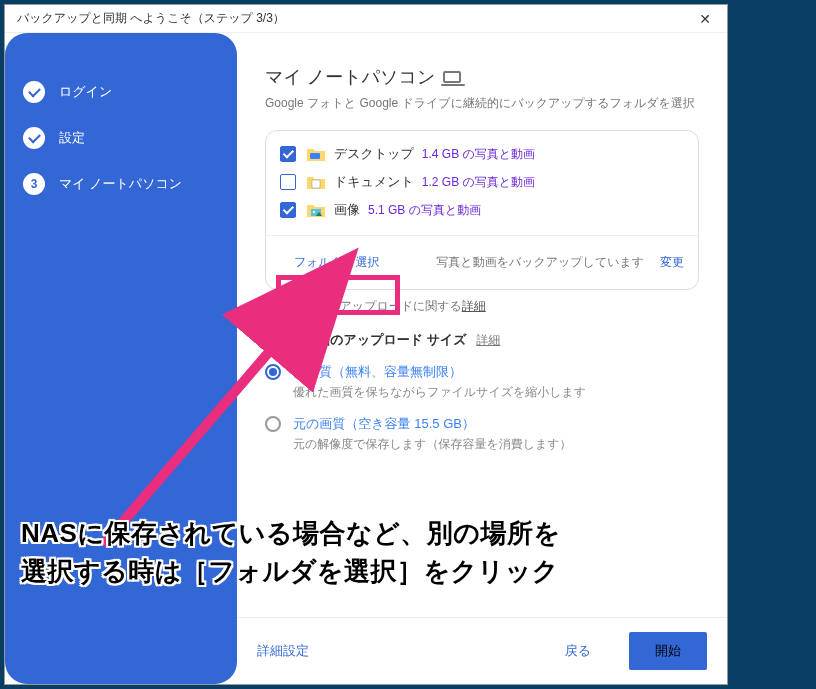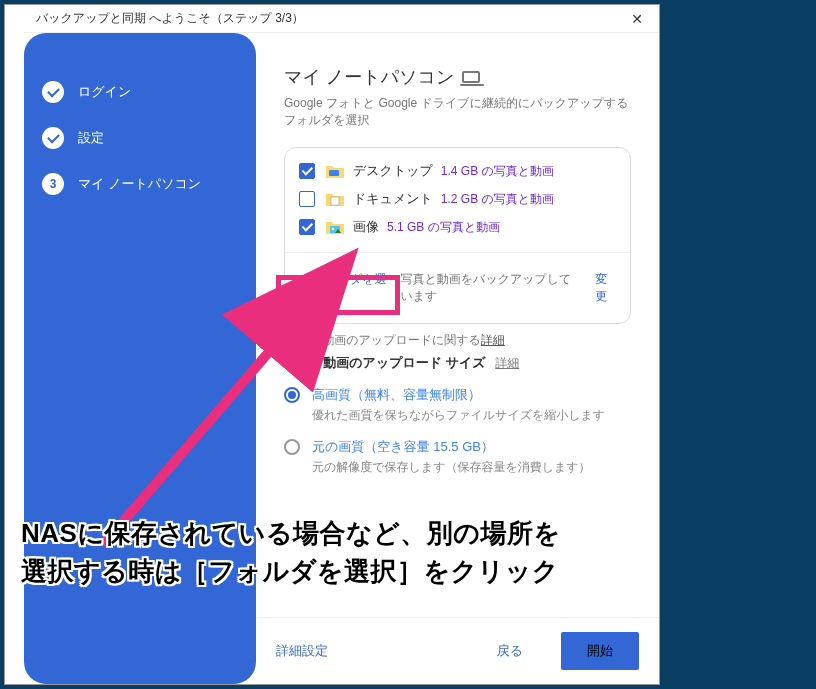--- a/index.html
+++ b/index.html
@@ -1,17 +1,17 @@
 <!DOCTYPE html>
 <html><head>
 <meta charset="utf-8">
 <style>
 * { box-sizing: border-box; margin: 0; padding: 0; }
 body { font-family: "Meiryo", "Hiragino Sans", sans-serif; background: #0a3d62; padding: 4px; }
-.window { width: 656px; height: 681px; background: #fff; border: 1px solid #999; position: relative; overflow: hidden; padding-left: 19px; }
+.window { width: 724px; height: 681px; background: #fff; border: 1px solid #999; position: relative; overflow: hidden; }
 .titlebar { height: 28px; display: flex; align-items: center; justify-content: space-between; padding: 0 8px 0 12px; font-size: 12px; color: #333; border-bottom: 1px solid #eee; }
 .close-x { font-size: 14px; font-family: Arial; cursor: pointer; padding: 2px 8px; }
 .body-area { display: flex; height: calc(100% - 28px); }
 .sidebar { width: 232px; background: #3367d6; padding-top: 36px; border-radius: 22px; }
 .step { display: flex; align-items: center; padding: 12px 18px; color: #fff; font-size: 13px; cursor: pointer; }
 .step-icon { width: 22px; height: 22px; background: #fff; border-radius: 50%; display: flex; align-items: center; justify-content: center; margin-right: 14px; }
 .step-icon.check::after { content: ""; width: 5px; height: 9px; border: solid #3367d6; border-width: 0 2.5px 2.5px 0; transform: rotate(45deg) translate(-1px,-1px); }
 .step-icon.num { color: #3367d6; font-size: 12px; font-weight: bold; }
 .main { flex: 1; padding: 32px 28px 0 28px; position: relative; }
 .h-title { font-size: 18px; color: #333; display: flex; align-items: center; gap: 8px; margin-bottom: 6px; }
@@ -26,21 +26,21 @@
 .chk.on::after { content: ""; width: 4px; height: 8px; border: solid #fff; border-width: 0 2px 2px 0; transform: rotate(45deg) translate(-0.5px,-1px); }
 .folder-glyph { width: 20px; height: 16px; margin-right: 8px; display: flex; align-items: center; justify-content: center; }
 .folder-glyph svg { width: 20px; height: 16px; }
 .folder-name { color: #333; margin-right: 8px; }
 .folder-size { color: #6d28d9; font-size: 12px; }
 .folder-footer { border-top: 1px solid #eee; display: flex; align-items: center; padding: 10px 14px; font-size: 12px; }
 .select-folder-btn { color: #3367d6; cursor: pointer; padding: 8px 14px; }
 .spacer { flex: 1; }
 .backup-status { color: #777; margin-right: 16px; }
 .change-link { color: #3367d6; cursor: pointer; }
-.upload-detail { font-size: 12px; color: #777; margin: 8px 0 5px 2px; }
+.upload-detail { font-size: 12px; color: #777; margin: 8px 0 16px 2px; }
 .upload-detail u { color: #555; }
 .section-h { font-size: 13px; font-weight: bold; color: #333; margin-bottom: 14px; }
 .section-h .detail-link { font-weight: normal; color: #777; text-decoration: underline; margin-left: 6px; font-size: 12px; }
 .radio-row { display: flex; align-items: flex-start; margin-bottom: 14px; }
 .radio { width: 16px; height: 16px; border: 2px solid #999; border-radius: 50%; margin-right: 12px; margin-top: 1px; flex-shrink: 0; }
 .radio.on { border-color: #3367d6; }
 .radio.on::after { content: ""; display: block; width: 8px; height: 8px; background: #3367d6; border-radius: 50%; margin: 2px auto; }
 .radio-label { font-size: 13px; color: #3b82f6; }
 .radio-desc { font-size: 12px; color: #888; margin-top: 3px; }
 .bottom-bar { position: absolute; bottom: 0; left: 0; right: 0; border-top: 1px solid #eee; padding: 14px 20px; display: flex; align-items: center; }

